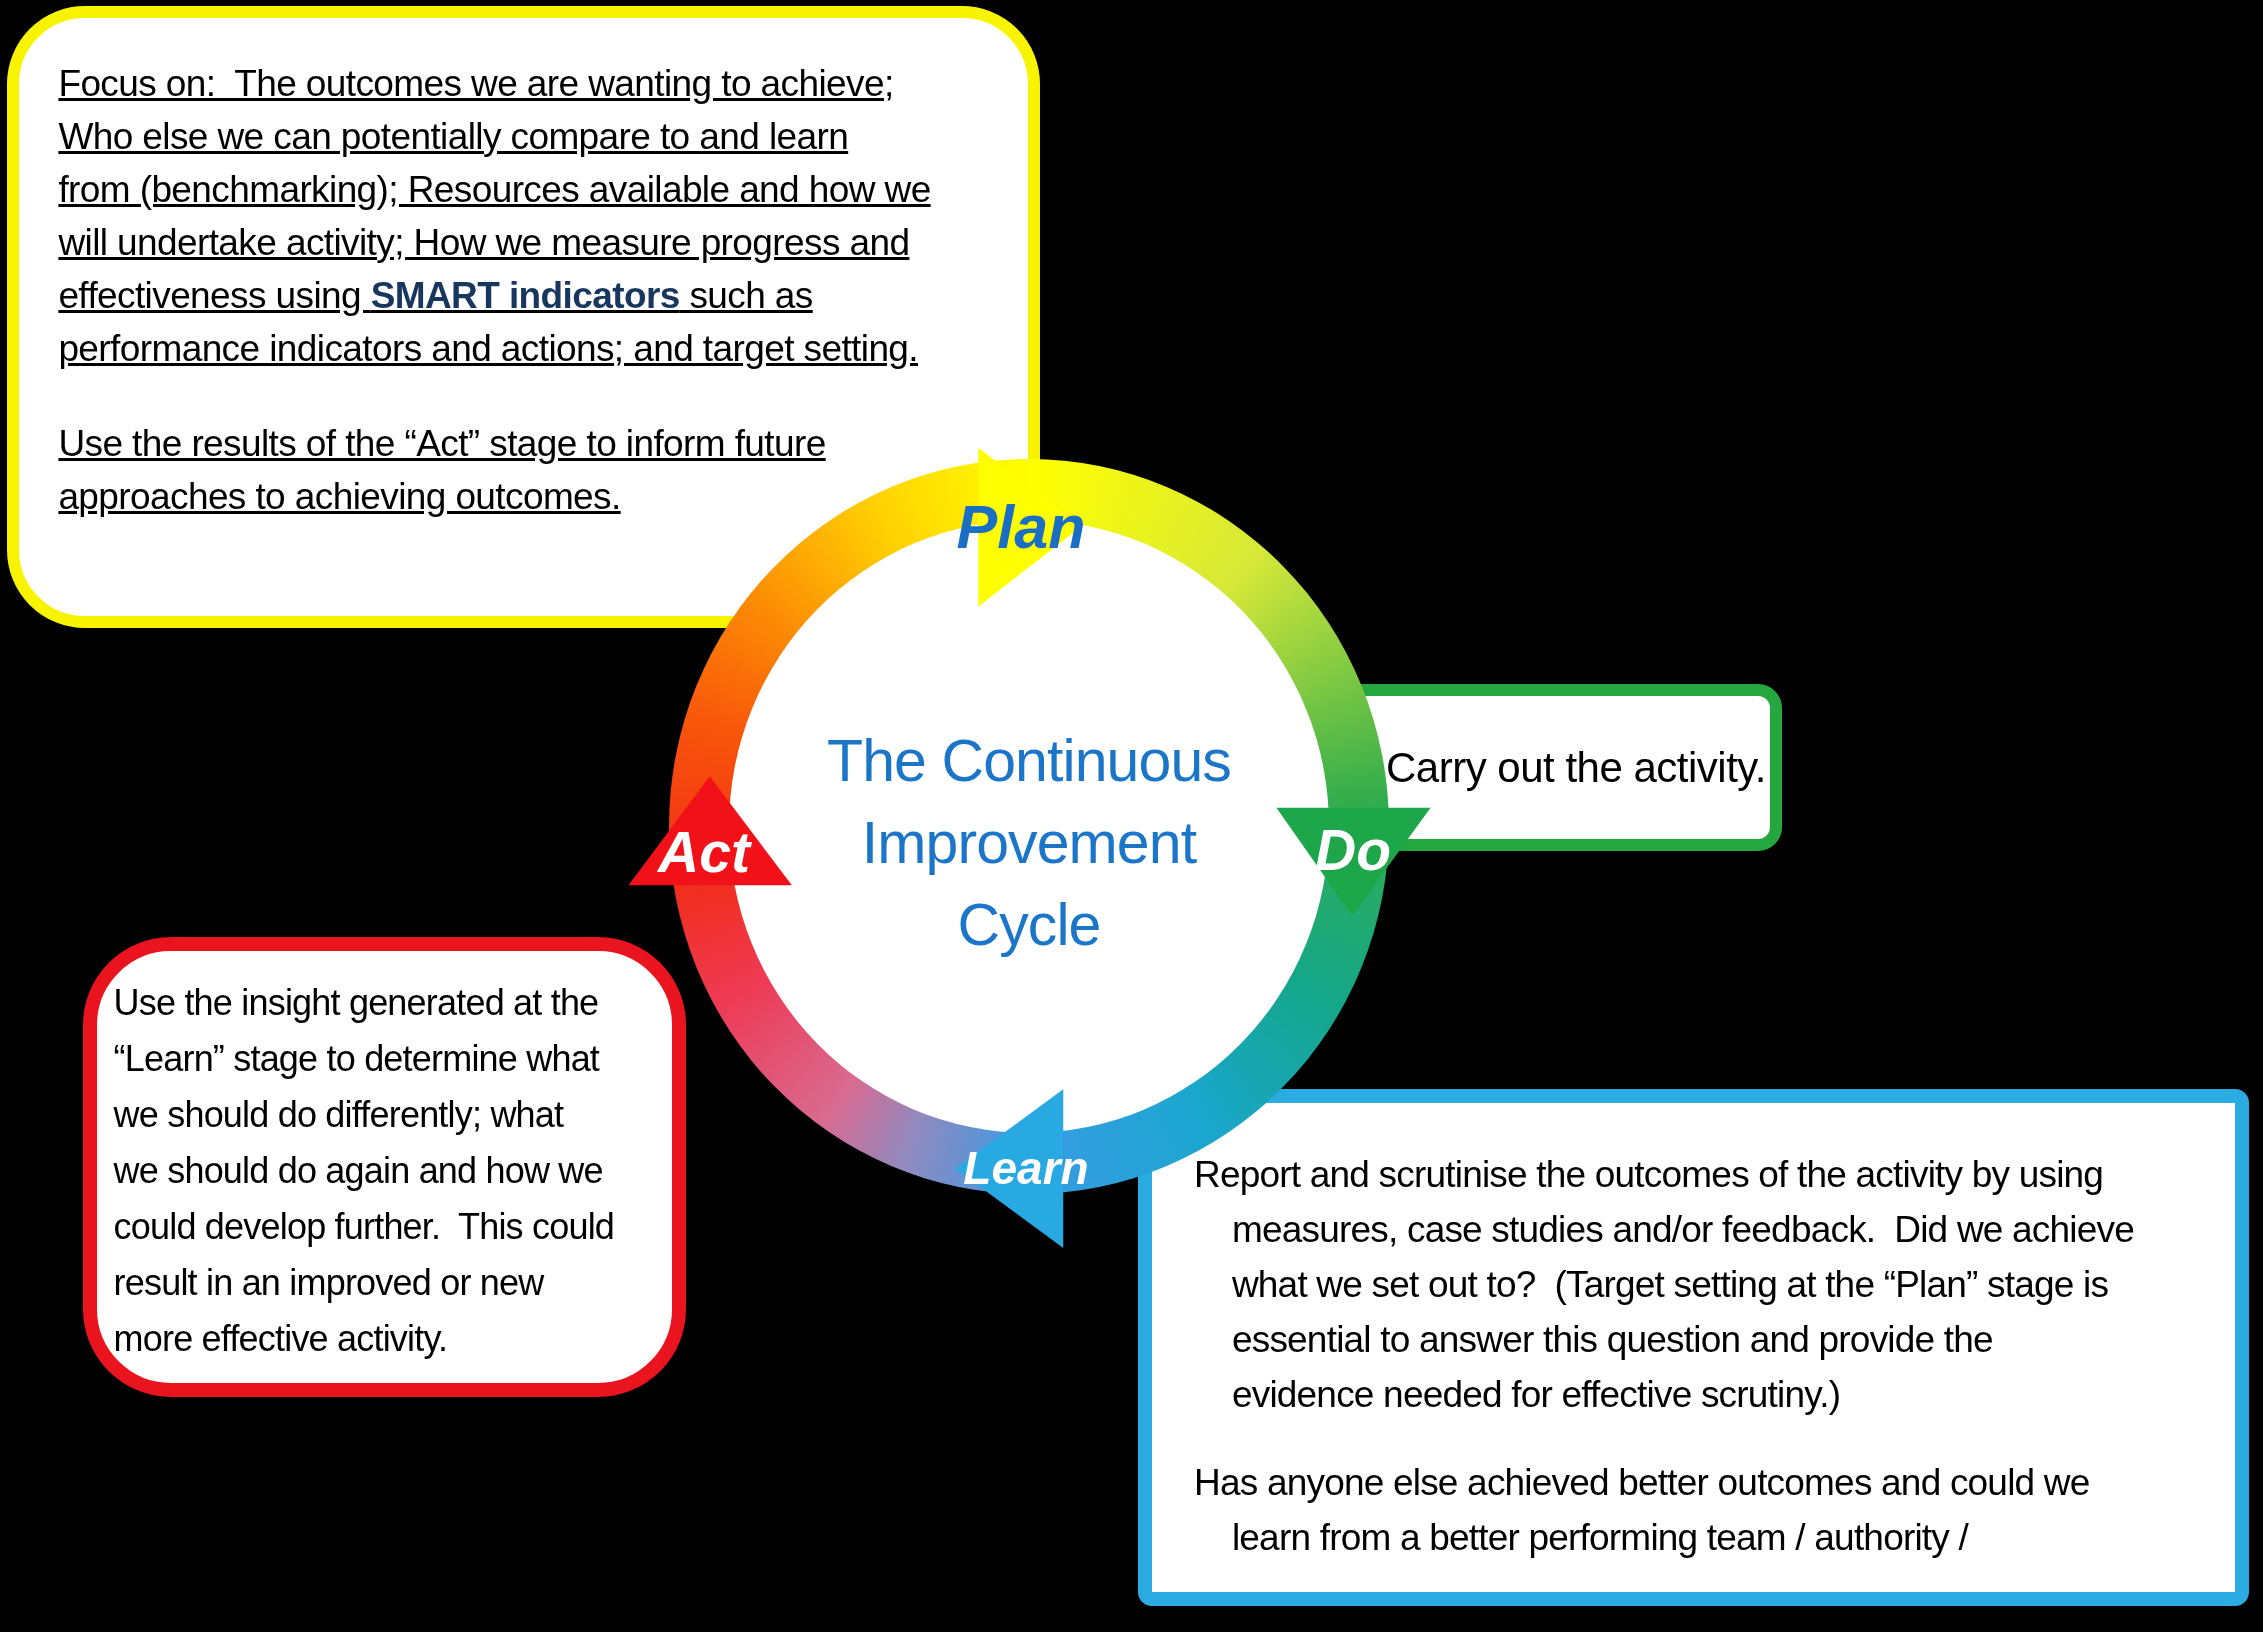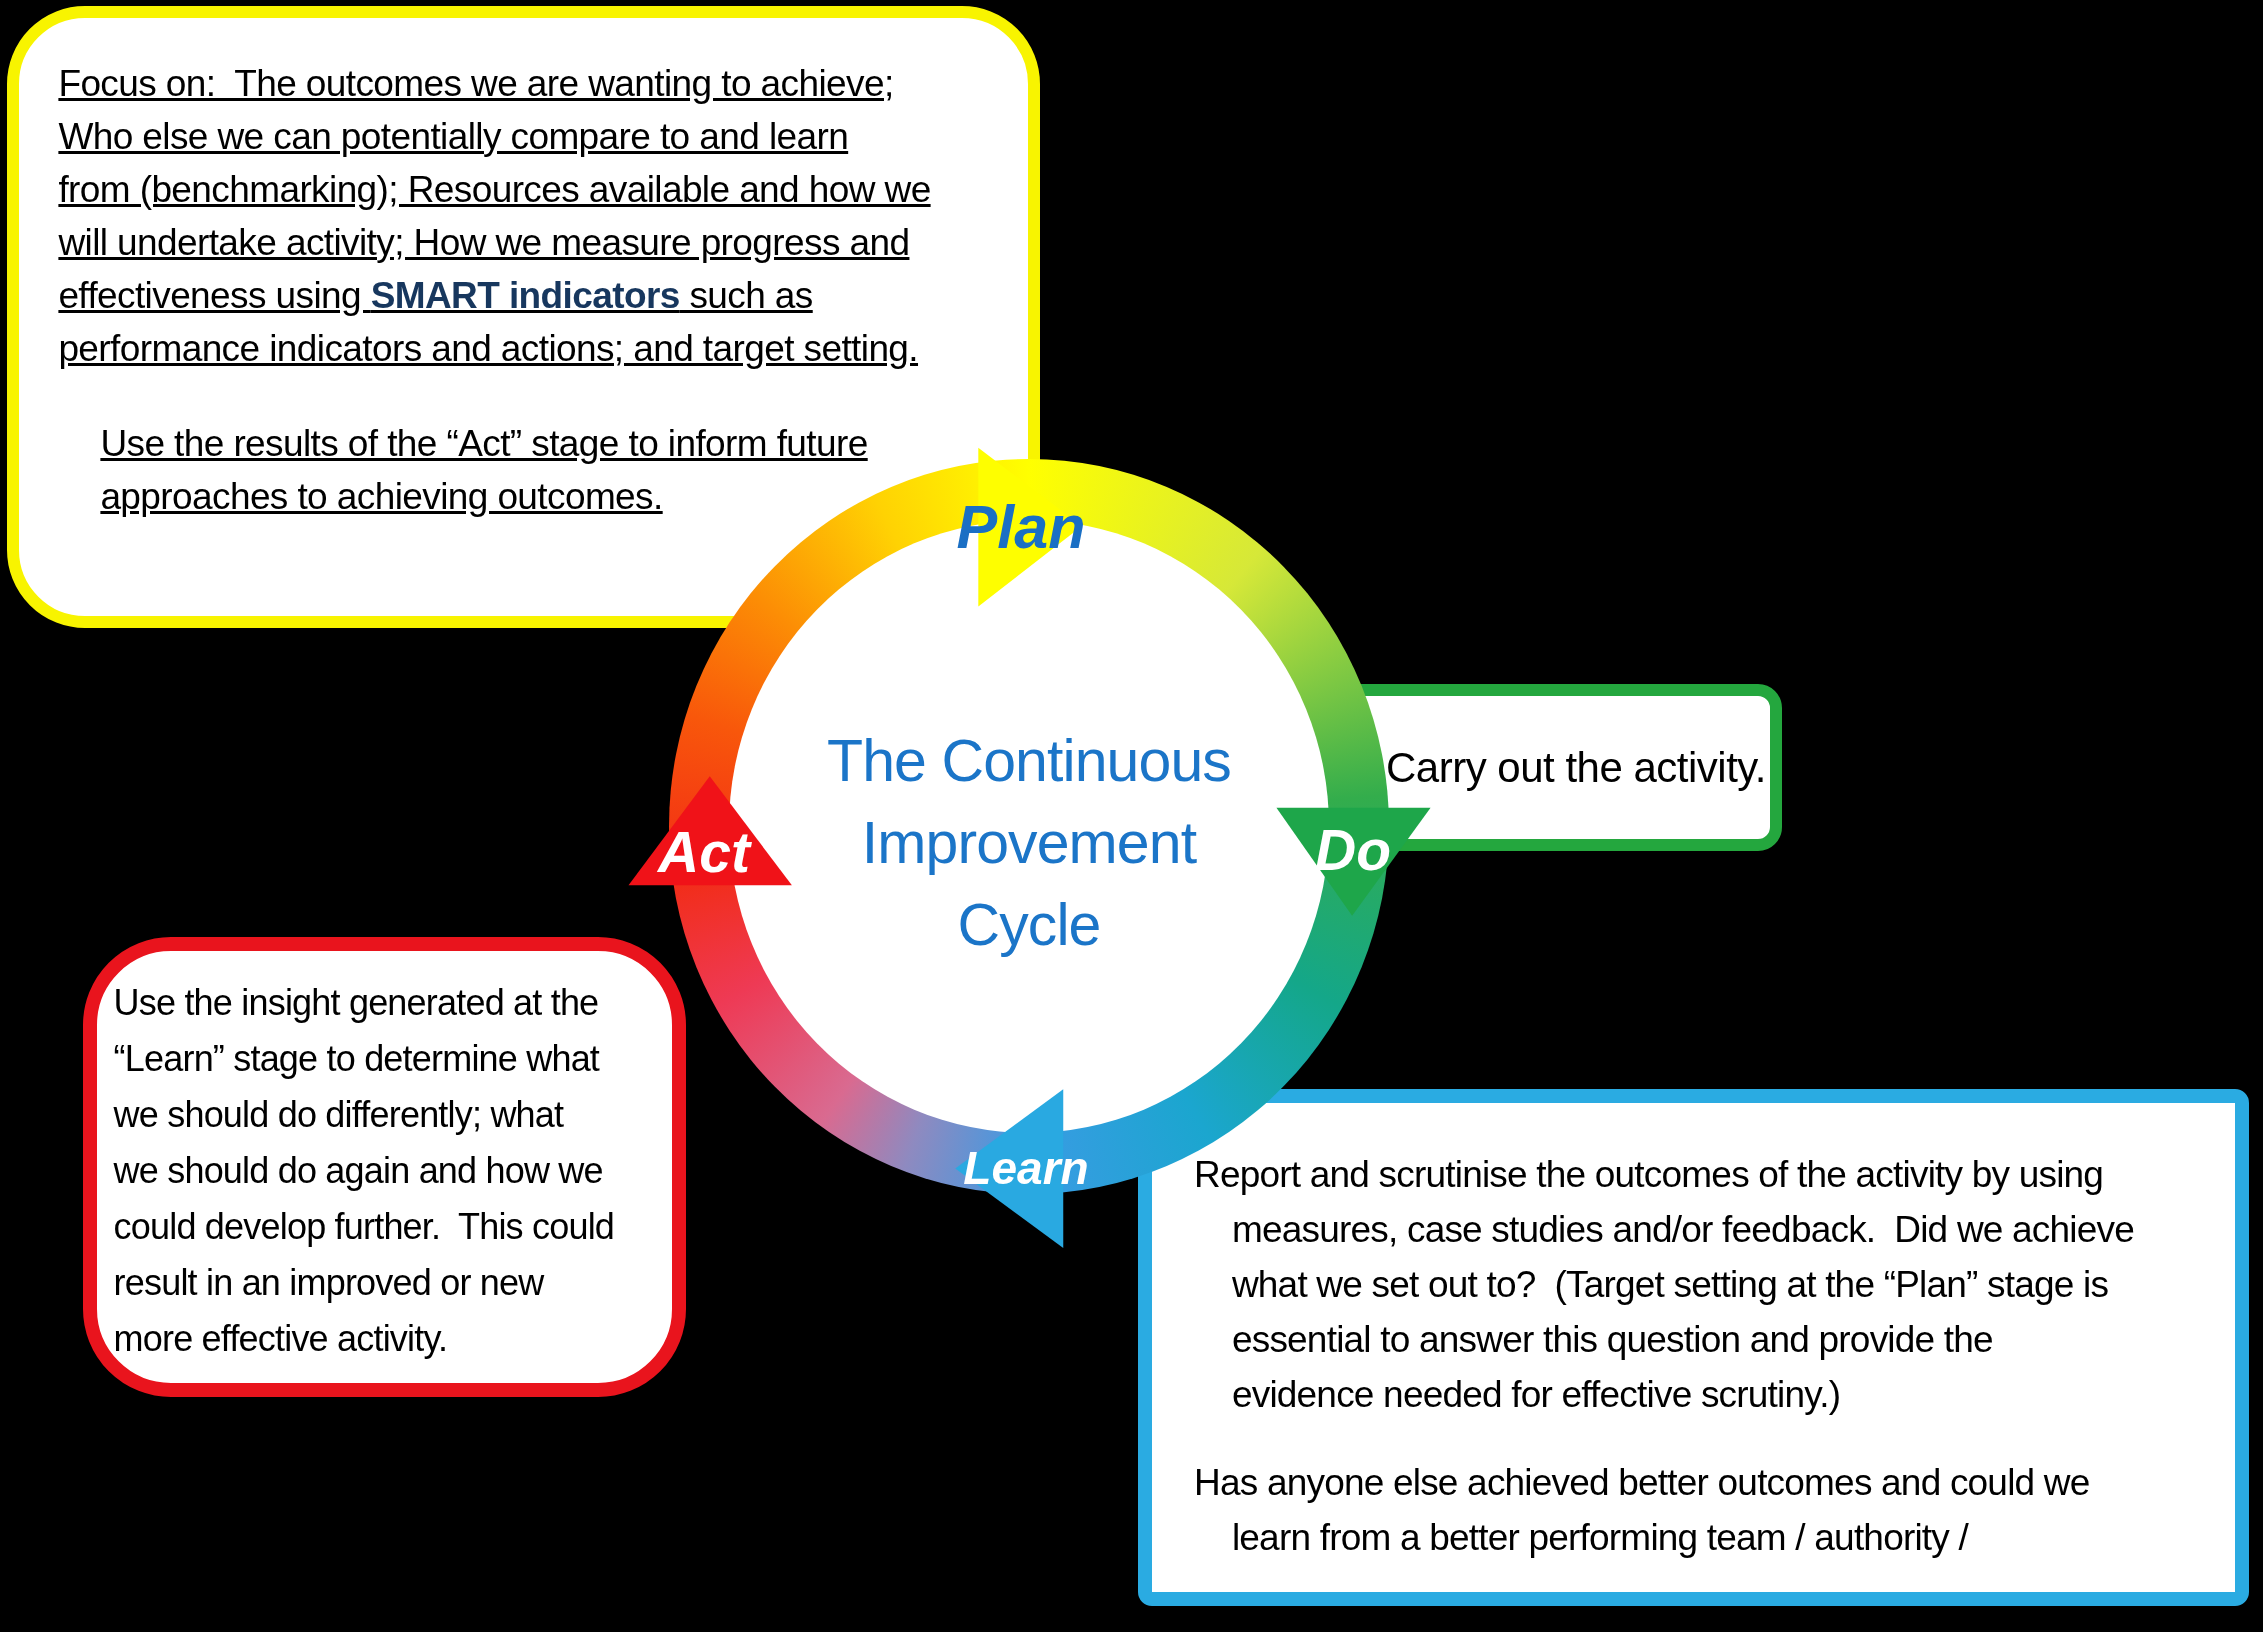--- a/index.html
+++ b/index.html
@@ -8,21 +8,21 @@
     font-family:"Liberation Sans",sans-serif;overflow:hidden;
   }
   
   .callout{position:absolute;background:#fff;box-sizing:border-box;overflow:hidden;}
   .callout p{margin:0;white-space:pre;color:#000;}
   #box-plan{
     left:7.4px;top:5.5px;width:1033px;height:622px;
     border:12px solid #f8f400;border-radius:78px;
     padding:39px 9.2px 0 39px;font-size:37px;line-height:53px;letter-spacing:-0.6px;text-decoration:underline;
   }
-  #box-plan .p2{margin-top:42px;margin-left:42px;}
+  #box-plan .p2{margin-top:42px;}
   .smart{color:#17375e;font-weight:bold;margin-top:44px;}
   #box-do{
     left:1335px;top:684px;width:447px;height:167px;
     border:12px solid #24a73e;border-radius:24px;
     font-size:42px;display:flex;align-items:center;padding-left:39px;letter-spacing:-0.5px;
   }
   #box-do p{color:#000;}
   #box-act{
     left:83px;top:937px;width:603px;height:460px;
     border:14.8px solid #e9141d;border-radius:88px;

